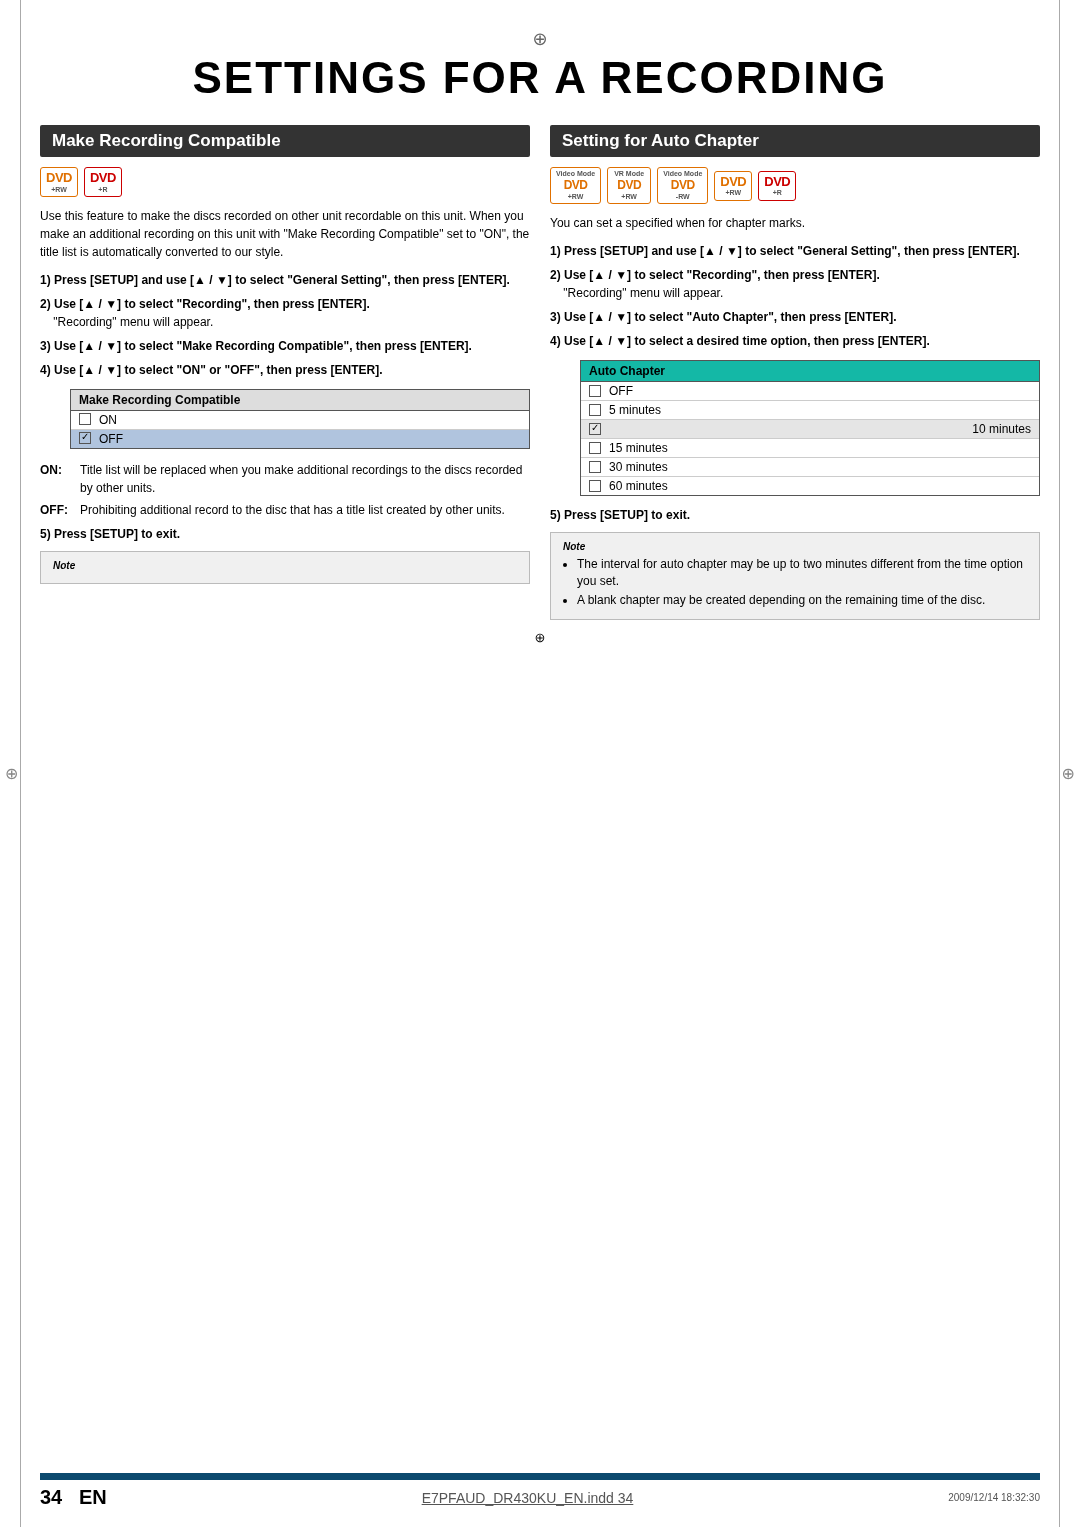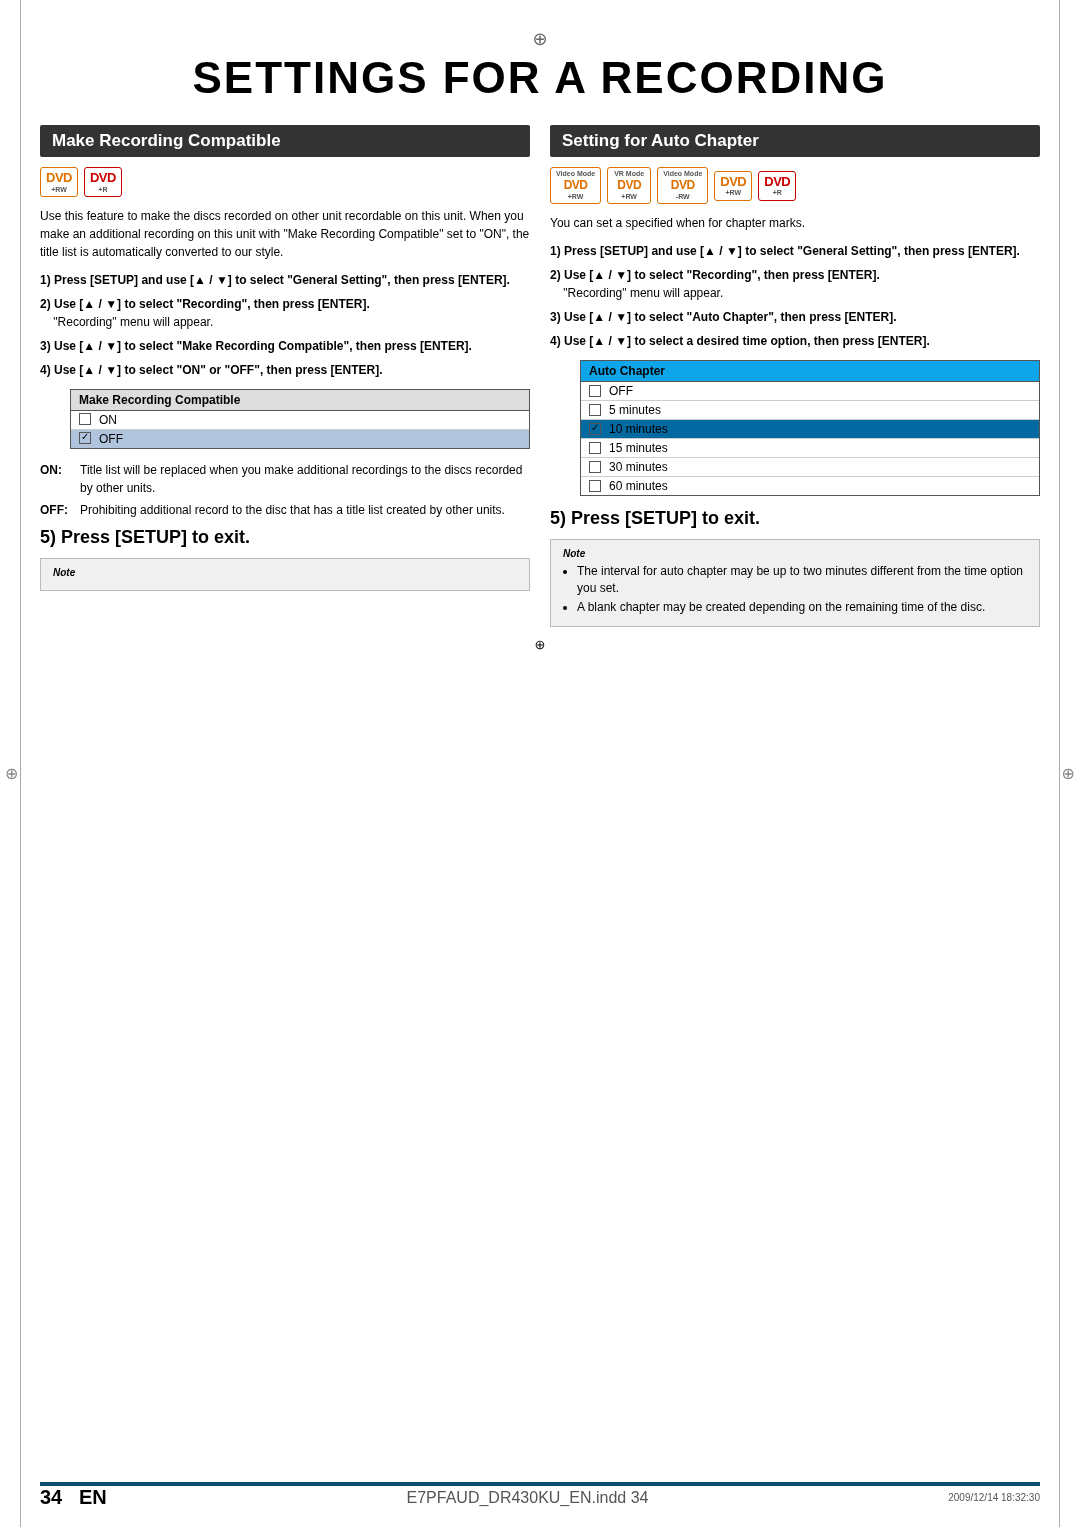--- a/index.html
+++ b/index.html
@@ -203,21 +203,21 @@
     .on-off-desc .label-col {
       font-weight: bold;
       min-width: 40px;
       flex-shrink: 0;
     }
     .on-off-desc .text-col {
       flex: 1;
     }
 
     .press-setup {
-      font-size: 18px;
+      font-size: 12px;
       font-weight: bold;
       margin: 8px 0;
     }
 
     .note-box {
       background: #f0f0f0;
       border: 1px solid #bbb;
       padding: 8px 12px;
       margin-top: 10px;
       font-size: 12px;
@@ -238,21 +238,21 @@
 
     
     .auto-chapter-table {
       border: 1px solid #555;
       border-collapse: collapse;
       margin: 8px 0 12px 30px;
       font-size: 12px;
       min-width: 160px;
     }
     .auto-chapter-table .table-header {
-      background: #0ea5e9;
+      background: #14b8a6;
       padding: 3px 8px;
       font-weight: bold;
       border-bottom: 1px solid #555;
     }
     .auto-chapter-table .table-row {
       display: flex;
       align-items: center;
       padding: 2px 8px;
       border-bottom: 1px solid #ccc;
     }
@@ -269,44 +269,47 @@
       position: relative;
     }
     .auto-chapter-table .checkbox.checked::after {
       content: '✓';
       font-size: 10px;
       position: absolute;
       top: -2px;
       left: 1px;
     }
     .auto-chapter-table .row-selected {
-      background: #0369a1;
+      background: #e5e5e5;
+      justify-content: space-between;
     }
 
     
     .page-footer {
       position: absolute;
       bottom: 18px;
       left: 40px;
       right: 40px;
       display: flex;
       justify-content: space-between;
       align-items: center;
-      border-top: 4px solid #0c4a6e;
+      border-top: 7px solid #0c4a6e;
+      padding-top: 6px;
     }
 
     .footer-left {
       font-size: 20px;
       font-weight: 900;
       font-family: Arial Black, Arial, sans-serif;
     }
 
     .footer-file {
-      font-size: 16px;
+      font-size: 14px;
       color: #555;
+      text-decoration: underline;
     }
 
     .footer-date {
       font-size: 10px;
       color: #555;
     }
 
     
     .left-crosshair {
       position: absolute;

